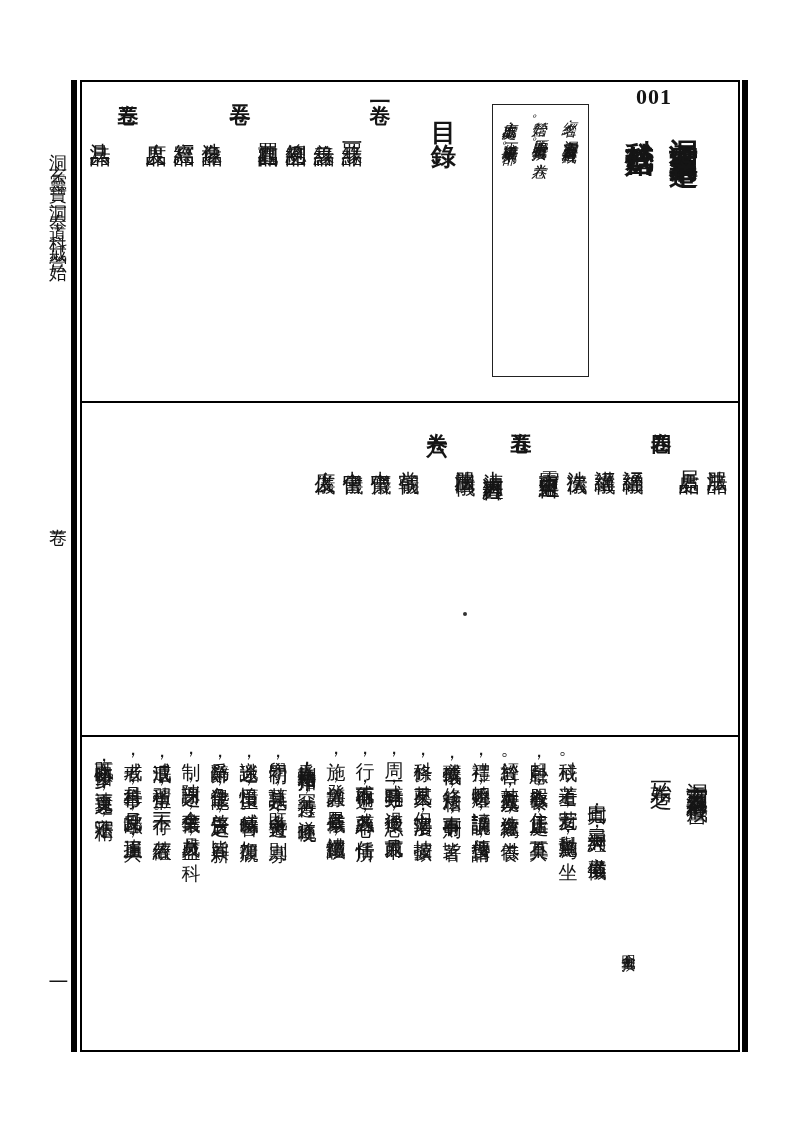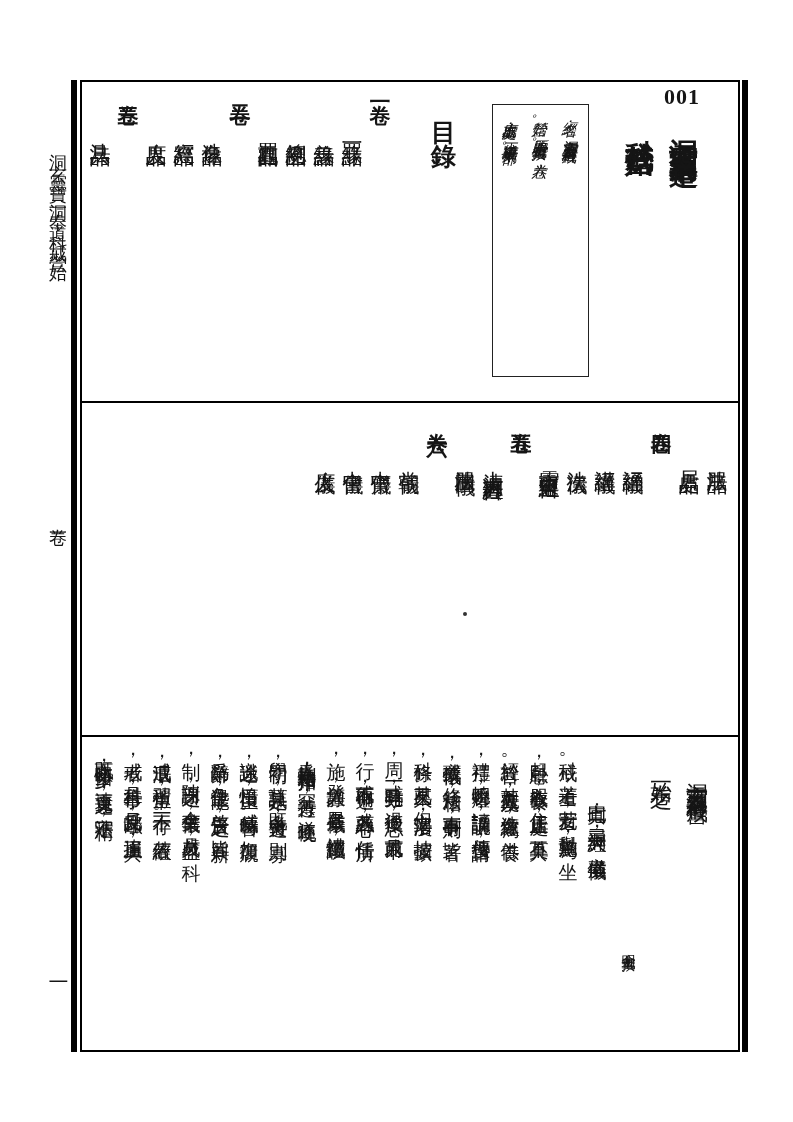--- a/index.html
+++ b/index.html
@@ -15,21 +15,21 @@
   }
   .abs{position:absolute;}
   
   .page-frame{left:80px;top:80px;width:656px;height:968px;border:2px solid var(--frame);}
   .rule-h{left:80px;width:660px;height:2px;background:var(--frame);}
   .rule-v-thick{top:80px;width:6px;height:972px;background:var(--frame);}
   
   .vwrap{position:absolute;writing-mode:vertical-rl;}
   .vcol{white-space:nowrap;letter-spacing:2px;}
   
-  .doc-number{left:664px;top:84px;font-size:22px;font-weight:600;letter-spacing:1px;}
+  .doc-number{left:636px;top:84px;font-size:22px;font-weight:600;letter-spacing:1px;}
   .main-title{left:618px;top:116px;height:286px;}
   .main-title .vcol{width:44px;line-height:44px;font-size:29px;font-weight:600;letter-spacing:3px;}
   
   .note-box{left:492px;top:104px;width:97px;height:273px;border:1.5px solid #222;box-sizing:border-box;}
   .note-box-inner{left:494px;top:110px;height:262px;}
   .note-box-inner .vcol{width:30px;line-height:30px;font-size:15px;font-style:italic;letter-spacing:1px;}
   
   .toc-heading{left:427px;top:102px;font-size:25px;letter-spacing:22px;font-weight:600;}
   .toc .vcol{width:28px;line-height:28px;font-size:21px;}
   .toc .vol{padding-top:6px;font-weight:600;}

